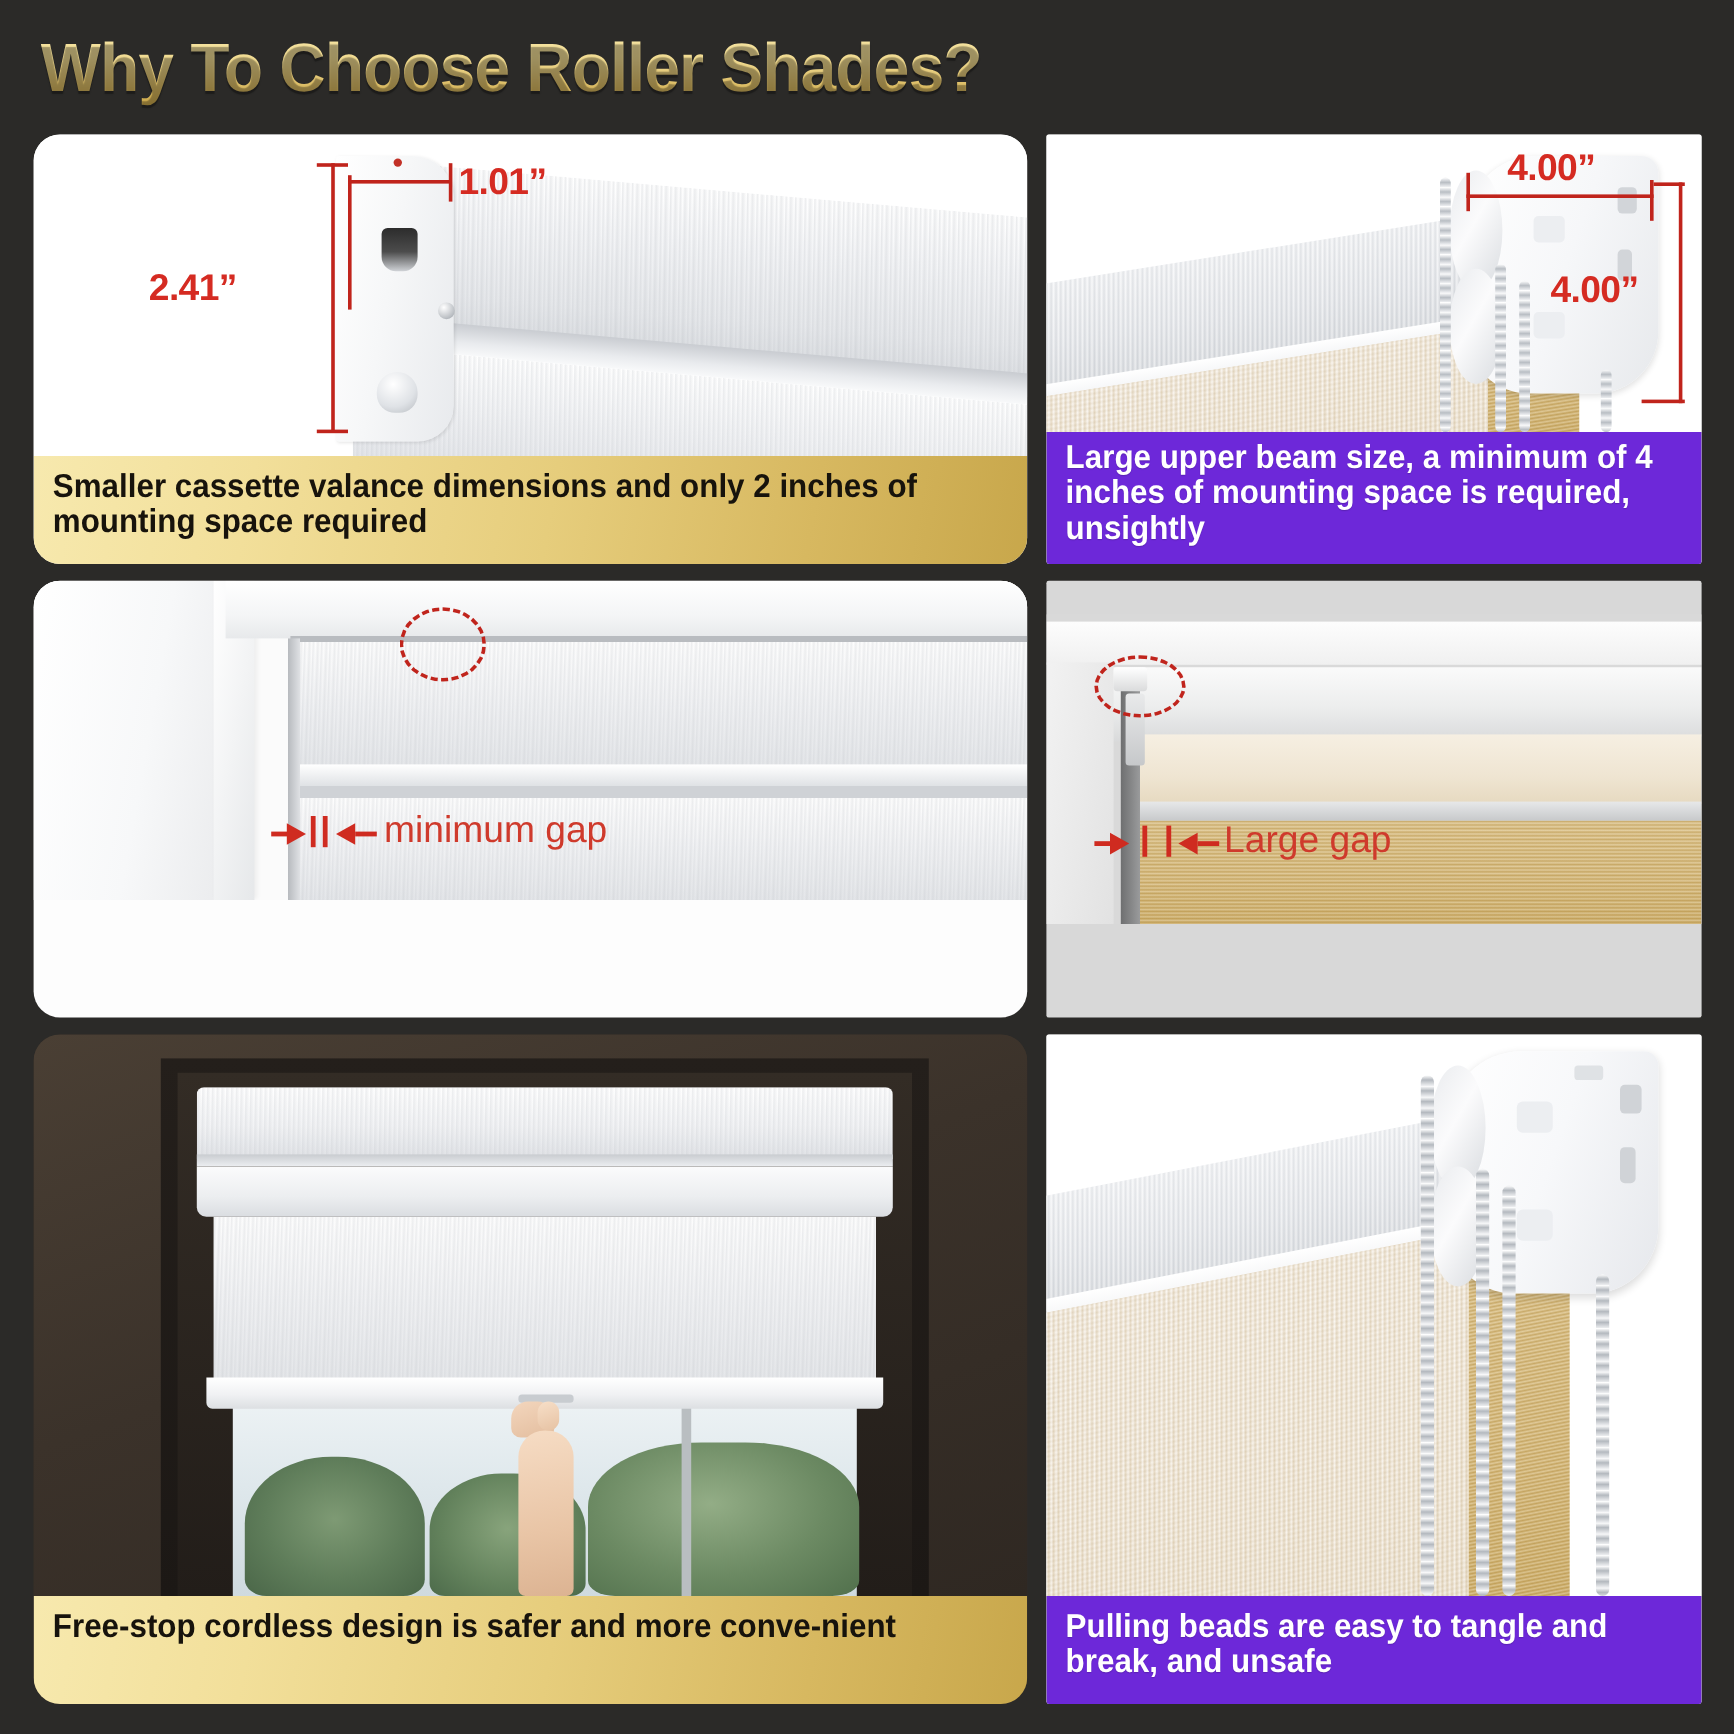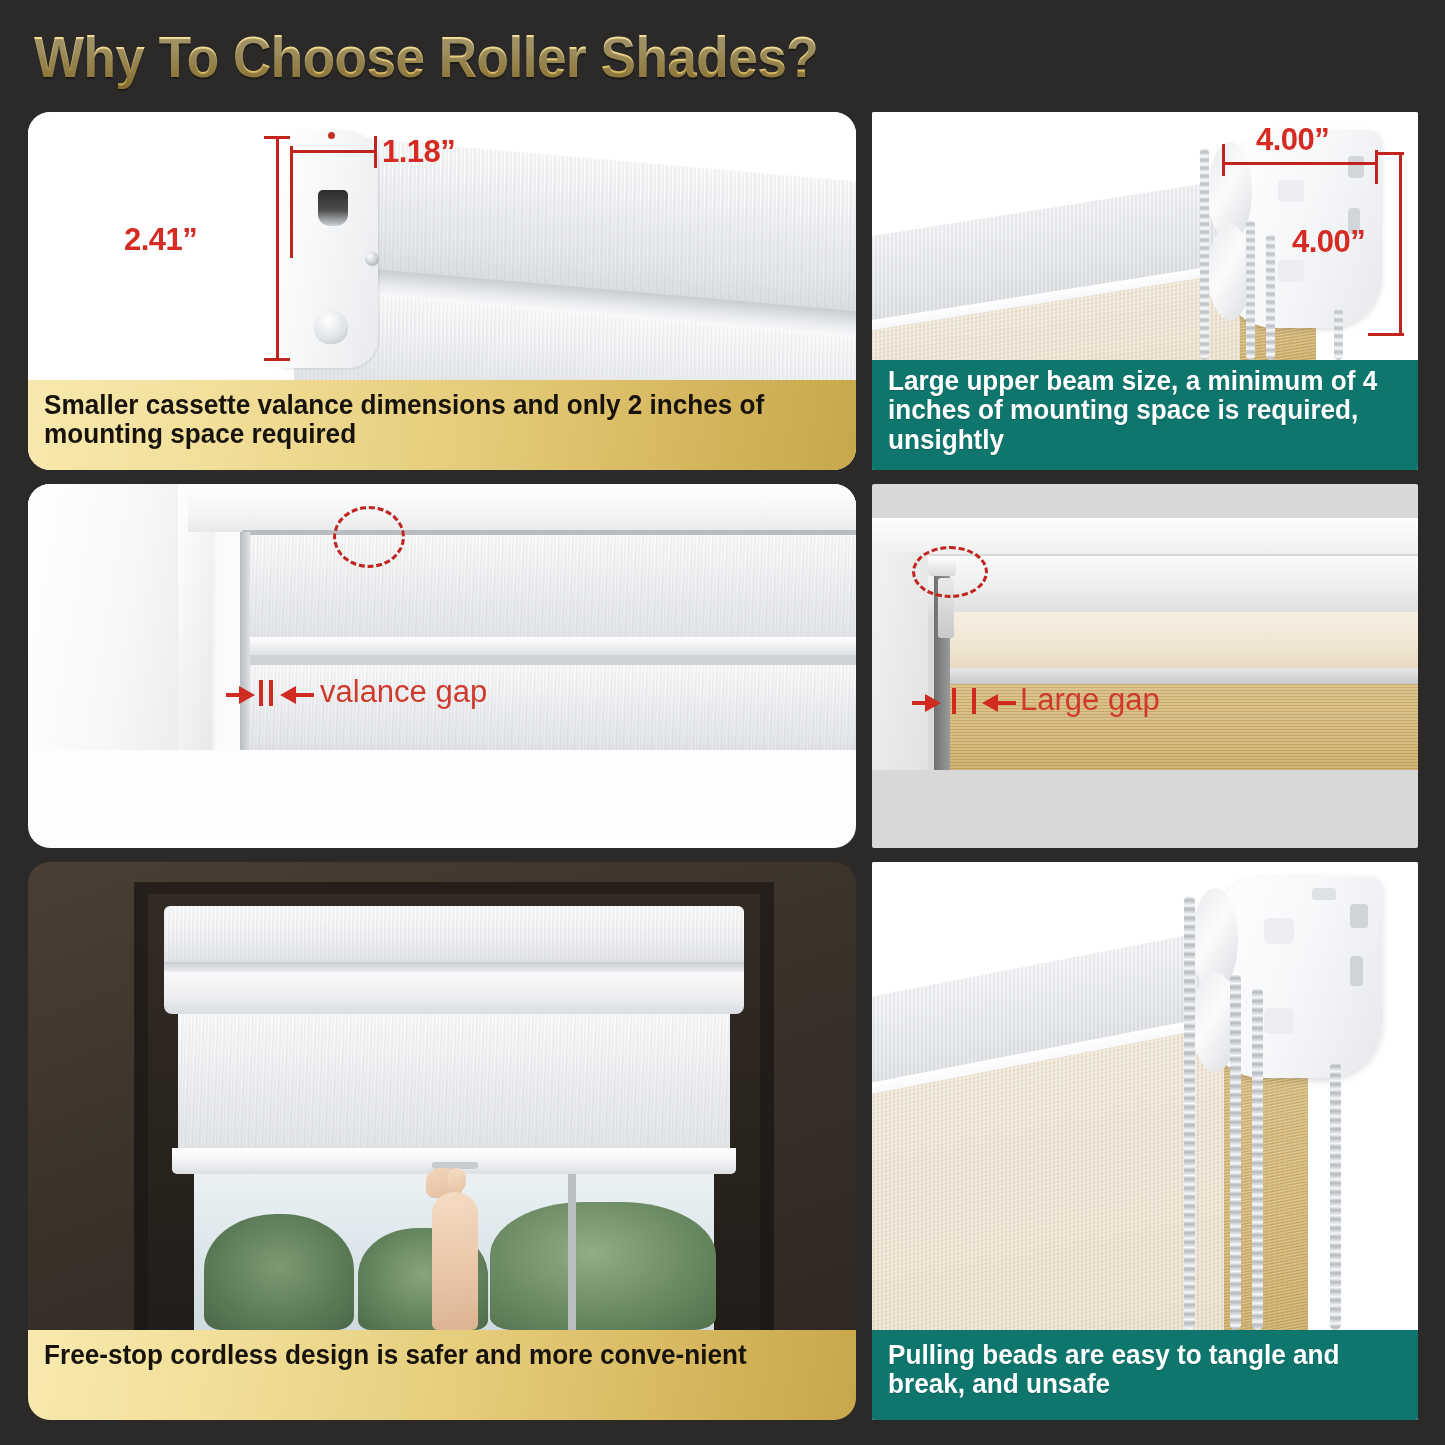--- a/index.html
+++ b/index.html
@@ -33,21 +33,21 @@
   
   .cap {
     position: absolute; left: 0; right: 0; bottom: 0;
     display: flex; align-items: flex-start;
     padding: 10px 14px 8px 16px;
   }
   .cap-gold {
     background: linear-gradient(100deg,#f7e9ae 0%, #f2df9a 22%, #e6cd7c 52%, #d7b860 78%, #c8a74b 100%);
     color: #17130c;
   }
-  .cap-gray { background: #0f766e; color: #ffffff; }
+  .cap-gray { background: #6d28d9; color: #ffffff; }
   .cap-text {
     font-size: 27.5px; font-weight: bold; line-height: 1.07;
     transform: scaleX(0.95); transform-origin: left top;
     width: 105%;
   }
   .cap-gray .cap-text { text-shadow: 0 1px 1px rgba(0,0,0,0.18); }
   .wht-fabric {
     background:
       repeating-linear-gradient(92deg, rgba(255,255,255,0) 0px, rgba(200,203,208,0.30) 1px, rgba(255,255,255,0) 3px, rgba(176,180,186,0.20) 5px, rgba(255,255,255,0) 7px),
       linear-gradient(180deg,#fdfdfd 0%, #f0f1f3 50%, #e4e6e9 100%);
@@ -127,21 +127,21 @@
                   background: radial-gradient(circle at 35% 30%, #ffffff, #b9bdc2 70%, #8c9095);"></div>
 
       <div style="position:absolute; left:286px; top:198px; width:34px; height:34px; border-radius:50% 50% 45% 45%;
                   background: radial-gradient(circle at 40% 30%, #ffffff, #dfe2e6 60%, #b7bbc0);"></div>
 
       <div style="position:absolute; left:300px; top:20px; width:7px; height:7px; border-radius:50%; background:#c23127;"></div>
 
       <div class="dimline" style="left:262px; top:34px; width:2.5px; height:112px;"></div>
       <div class="dimline" style="left:262px; top:38px; width:86px; height:2.5px;"></div>
       <div class="dimline" style="left:346px; top:24px; width:2.5px; height:32px;"></div>
-      <div class="dim" style="left:354px; top:22px;">1.18”</div>
+      <div class="dim" style="left:354px; top:22px;">1.01”</div>
 
       <div class="dimline" style="left:248px; top:24px; width:2.5px; height:224px;"></div>
       <div class="dimline" style="left:236px; top:24px; width:26px; height:2.5px;"></div>
       <div class="dimline" style="left:236px; top:246px; width:26px; height:2.5px;"></div>
       <div class="dim" style="left:96px; top:110px;">2.41”</div>
     </div>
     <div class="cap cap-gold" style="height:90px;justify-content:center;">
       <div class="cap-text">Smaller cassette valance dimensions and only 2 inches of mounting space required</div>
     </div>
   </div>
@@ -232,21 +232,21 @@
                   background: linear-gradient(90deg,#b7babe, #dfe1e4);"></div>
 
       <div class="dash-ellipse" style="left:305px; top:22px; width:72px; height:62px;"></div>
 
       <div class="arrow-tail" style="left:198px; top:209px; width:14px;"></div>
       <div class="arrow-r" style="left:211px; top:202px;"></div>
       <div class="tick" style="left:231px; top:196px; height:26px;"></div>
       <div class="tick" style="left:241px; top:196px; height:26px;"></div>
       <div class="arrow-l" style="left:252px; top:202px;"></div>
       <div class="arrow-tail" style="left:268px; top:209px; width:18px;"></div>
-      <div class="gaptext" style="left:292px; top:190px;">valance gap</div>
+      <div class="gaptext" style="left:292px; top:190px;">minimum gap</div>
     </div>
   </div>
 
   <div class="panel right" style="left:872px; top:484px; width:546px; height:364px; background:#d8d8d8;">
     <div class="media" style="height:258px; background:#d9d9d9;margin-top:28px;">
 
       <div style="position:absolute; left:0; top:6px; width:546px; height:36px;
                   background: linear-gradient(180deg,#fdfdfd, #f0f0f0);"></div>
 
       <div style="position:absolute; left:48px; top:44px; width:498px; height:62px;

